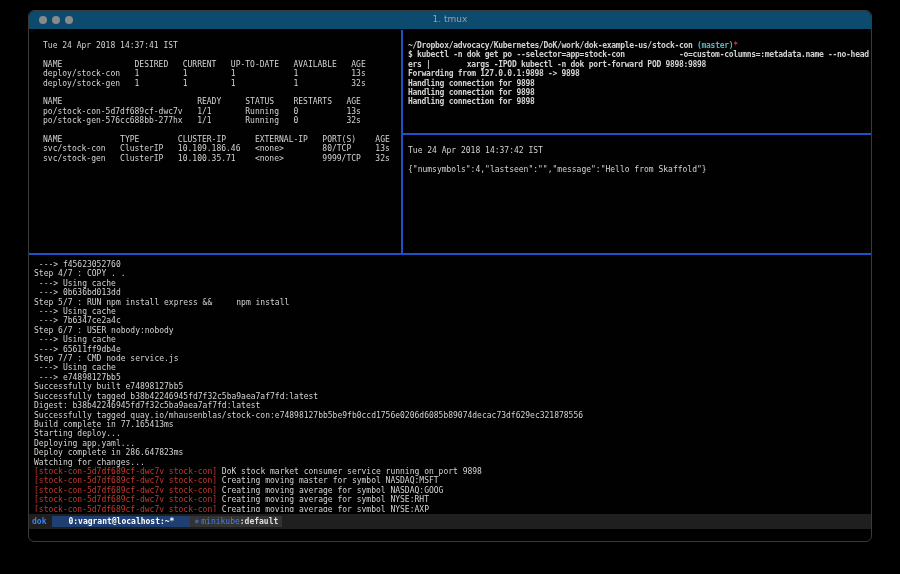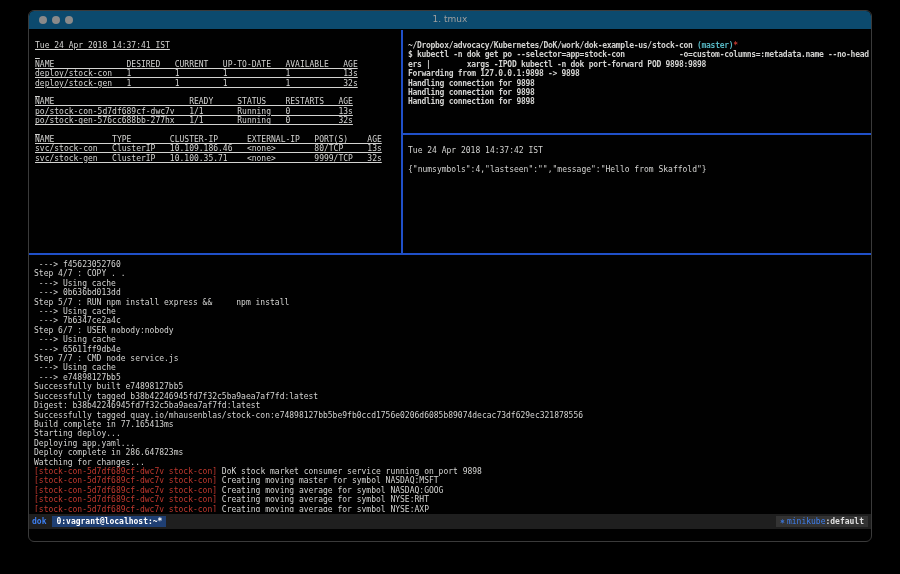--- a/index.html
+++ b/index.html
@@ -15,38 +15,38 @@
   }
   .tl-dot{position:absolute;top:5px;width:8px;height:8px;border-radius:50%;background:#8a8a8a;}
   .tl-close{left:10px;} .tl-min{left:23px;} .tl-zoom{left:36px;}
   .win-title{
     position:absolute;left:0;right:0;top:3px;text-align:center;
     color:#9f9f9f;font-size:9px;font-family:"DejaVu Sans","Liberation Sans",sans-serif;
   }
   .content{position:absolute;left:0;right:0;top:19px;bottom:0;}
   .pane{position:absolute;overflow:hidden;color:#d4d4d2;font-size:8px;line-height:9.4px;}
   .tline{white-space:pre;}
-  .pane-top-left{left:0;top:0;width:372px;height:222px;padding:11px 0 0 6px;text-decoration:underline;}
+  .pane-top-left{left:8px;top:0;width:372px;height:222px;padding:11px 0 0 6px;}
   .pane-top-right{left:374px;top:0;right:0;height:103px;padding:11px 0 0 5px;letter-spacing:-0.3px;font-weight:bold;}
   .pane-mid-right{left:374px;top:106px;right:0;height:116px;padding:10px 0 0 5px;}
   .pane-bottom{left:0;top:226px;right:0;height:252px;padding:4px 0 0 5px;}
   .div-v{position:absolute;left:372px;top:0;width:2px;height:224px;background:#2050c8;}
   .div-h-right{position:absolute;left:374px;right:0;top:103px;height:2px;background:#2050c8;}
   .div-h-full{position:absolute;left:0;right:0;top:223px;height:2px;background:#2050c8;}
   .seg-fg{color:#d4d4d2;}
   .seg-red{color:#c0392f;}
   .seg-cyan{color:#56b6c2;}
   .statusbar{
     position:absolute;left:0;right:0;bottom:12px;height:15px;background:#1f1f1f;
-    display:flex;align-items:center;justify-content:space-between;
+    display:flex;align-items:center;justify-content:flex-start;
     font-size:8px;padding:0 3px;color:#d4d4d2;
   }
   .sb-left{display:flex;align-items:center;white-space:pre;}
   .sb-session{color:#3d7ff0;margin-right:6px;font-weight:bold;}
-  .sb-winitem{background:#1f3f73;color:#ffffff;font-weight:bold;padding:1px 4px;white-space:pre;}
+  .sb-winitem{background:#1f3f73;color:#ffffff;font-weight:bold;padding:1px 16px;white-space:pre;}
   .sb-right-block{background:#333333;padding:1px 4px;white-space:pre;display:flex;align-items:center;}
   .sb-k8s-icon{color:#3d7ff0;margin-right:2px;}
   .sb-host{color:#3d7ff0;}
   .sb-context{color:#e0e0e0;font-weight:bold;}
 </style>
 </head>
 <body>
 
 <div class="window">
 

